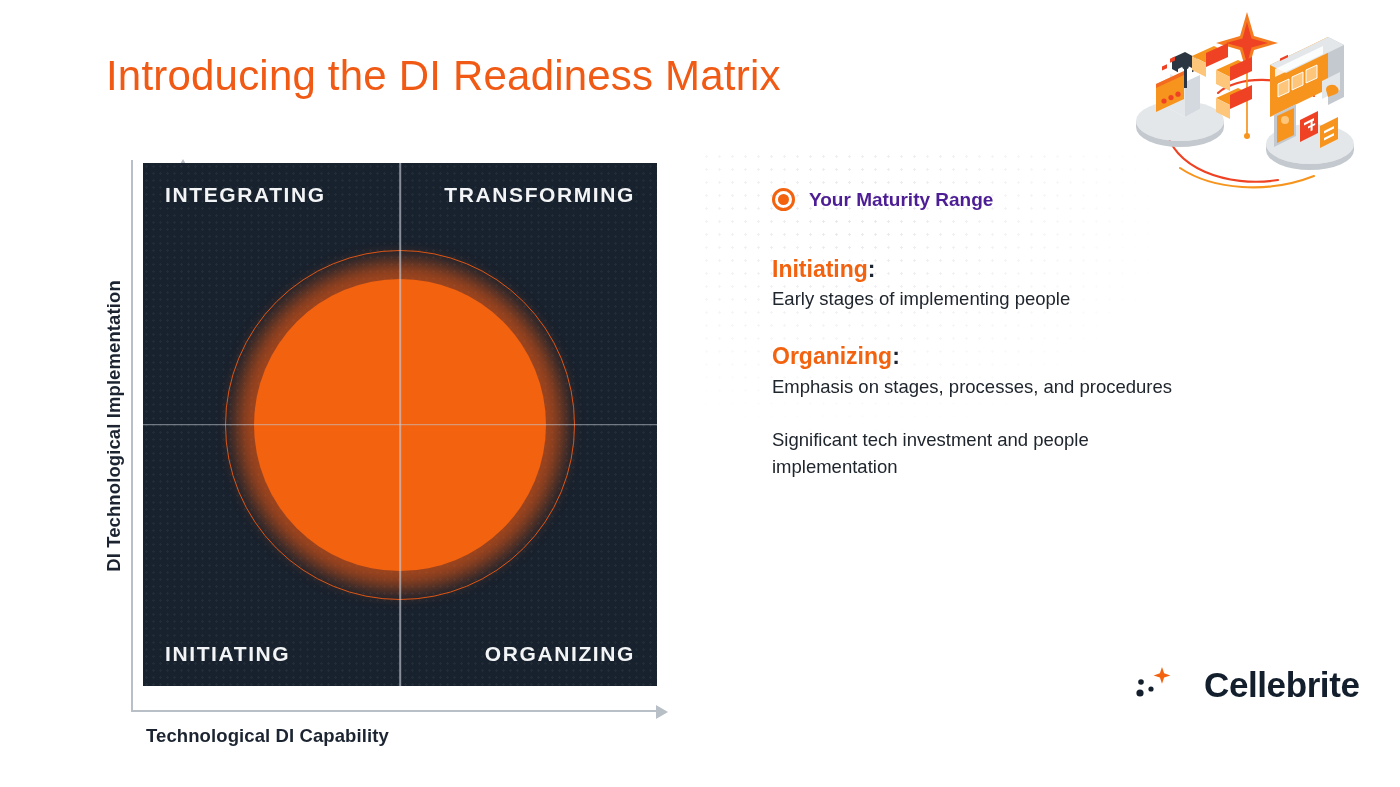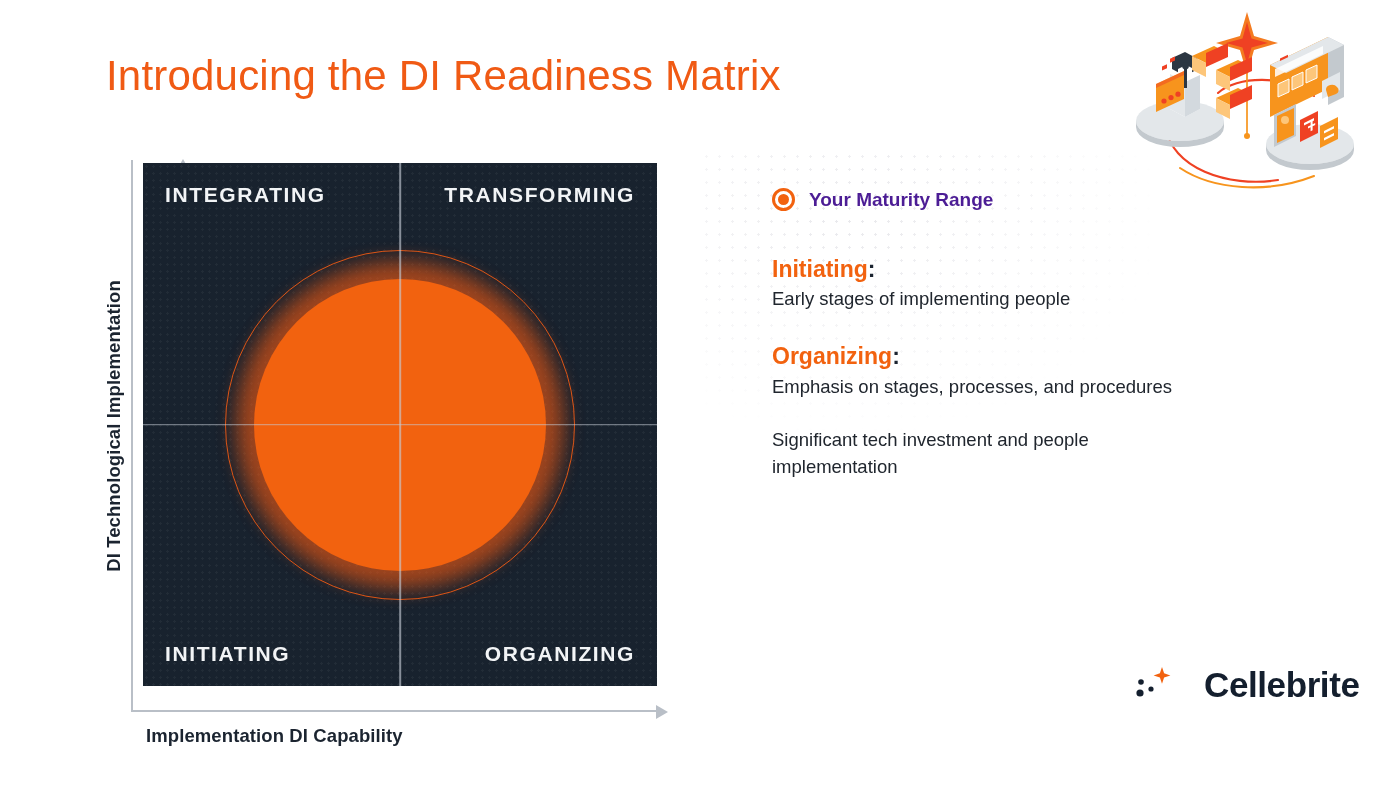--- a/index.html
+++ b/index.html
@@ -297,21 +297,21 @@
     <div class="divider-v"></div>
     <div class="divider-h"></div>
 
     <div class="quad-label q-tl">INTEGRATING</div>
     <div class="quad-label q-tr">TRANSFORMING</div>
     <div class="quad-label q-bl">INITIATING</div>
     <div class="quad-label q-br">ORGANIZING</div>
   </div>
 
   <div class="axis-y-label">DI Technological Implementation</div>
-  <div class="axis-x-label">Implementation DI Capability</div>
+  <div class="axis-x-label">Technological DI Capability</div>
 </div>
 
 <div class="right-col">
 
   <div class="legend-row">
     <span class="legend-marker"></span>
     <span class="legend-label">Your Maturity Range</span>
   </div>
 
   <div class="stage">

